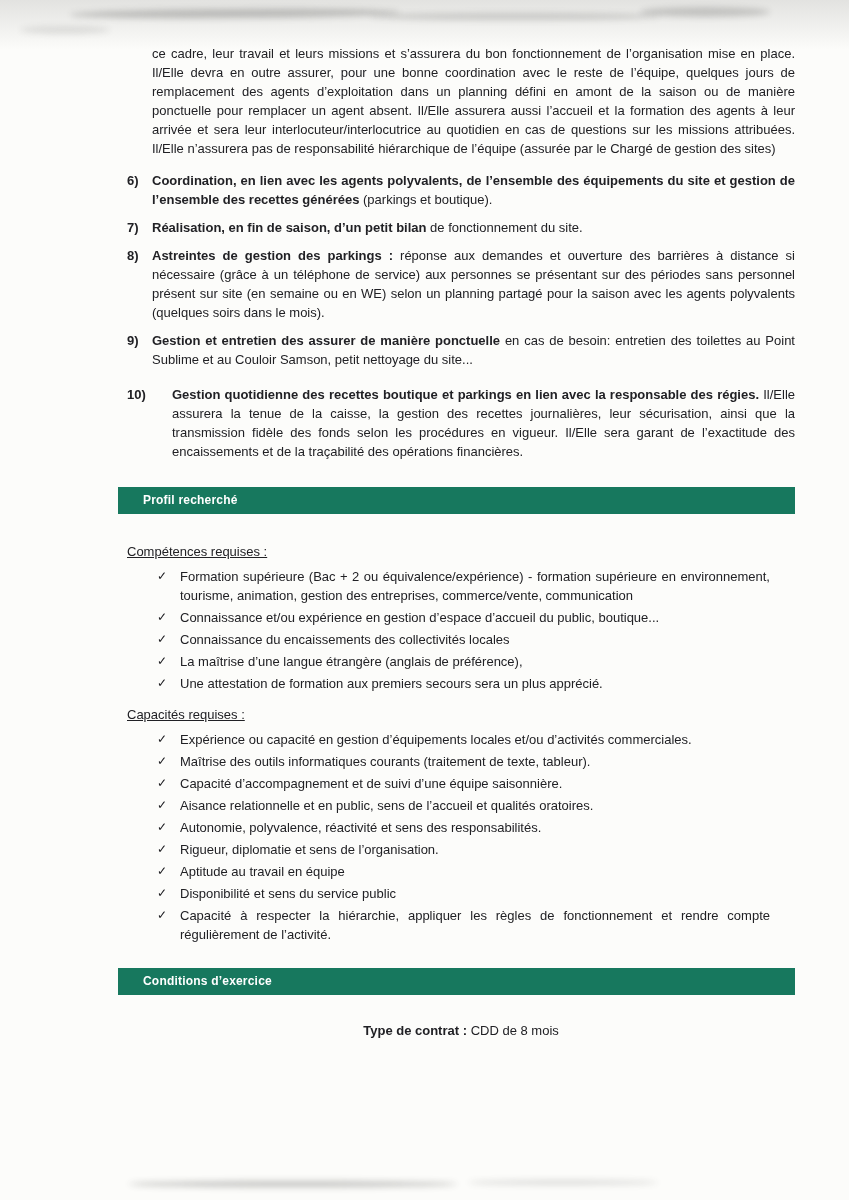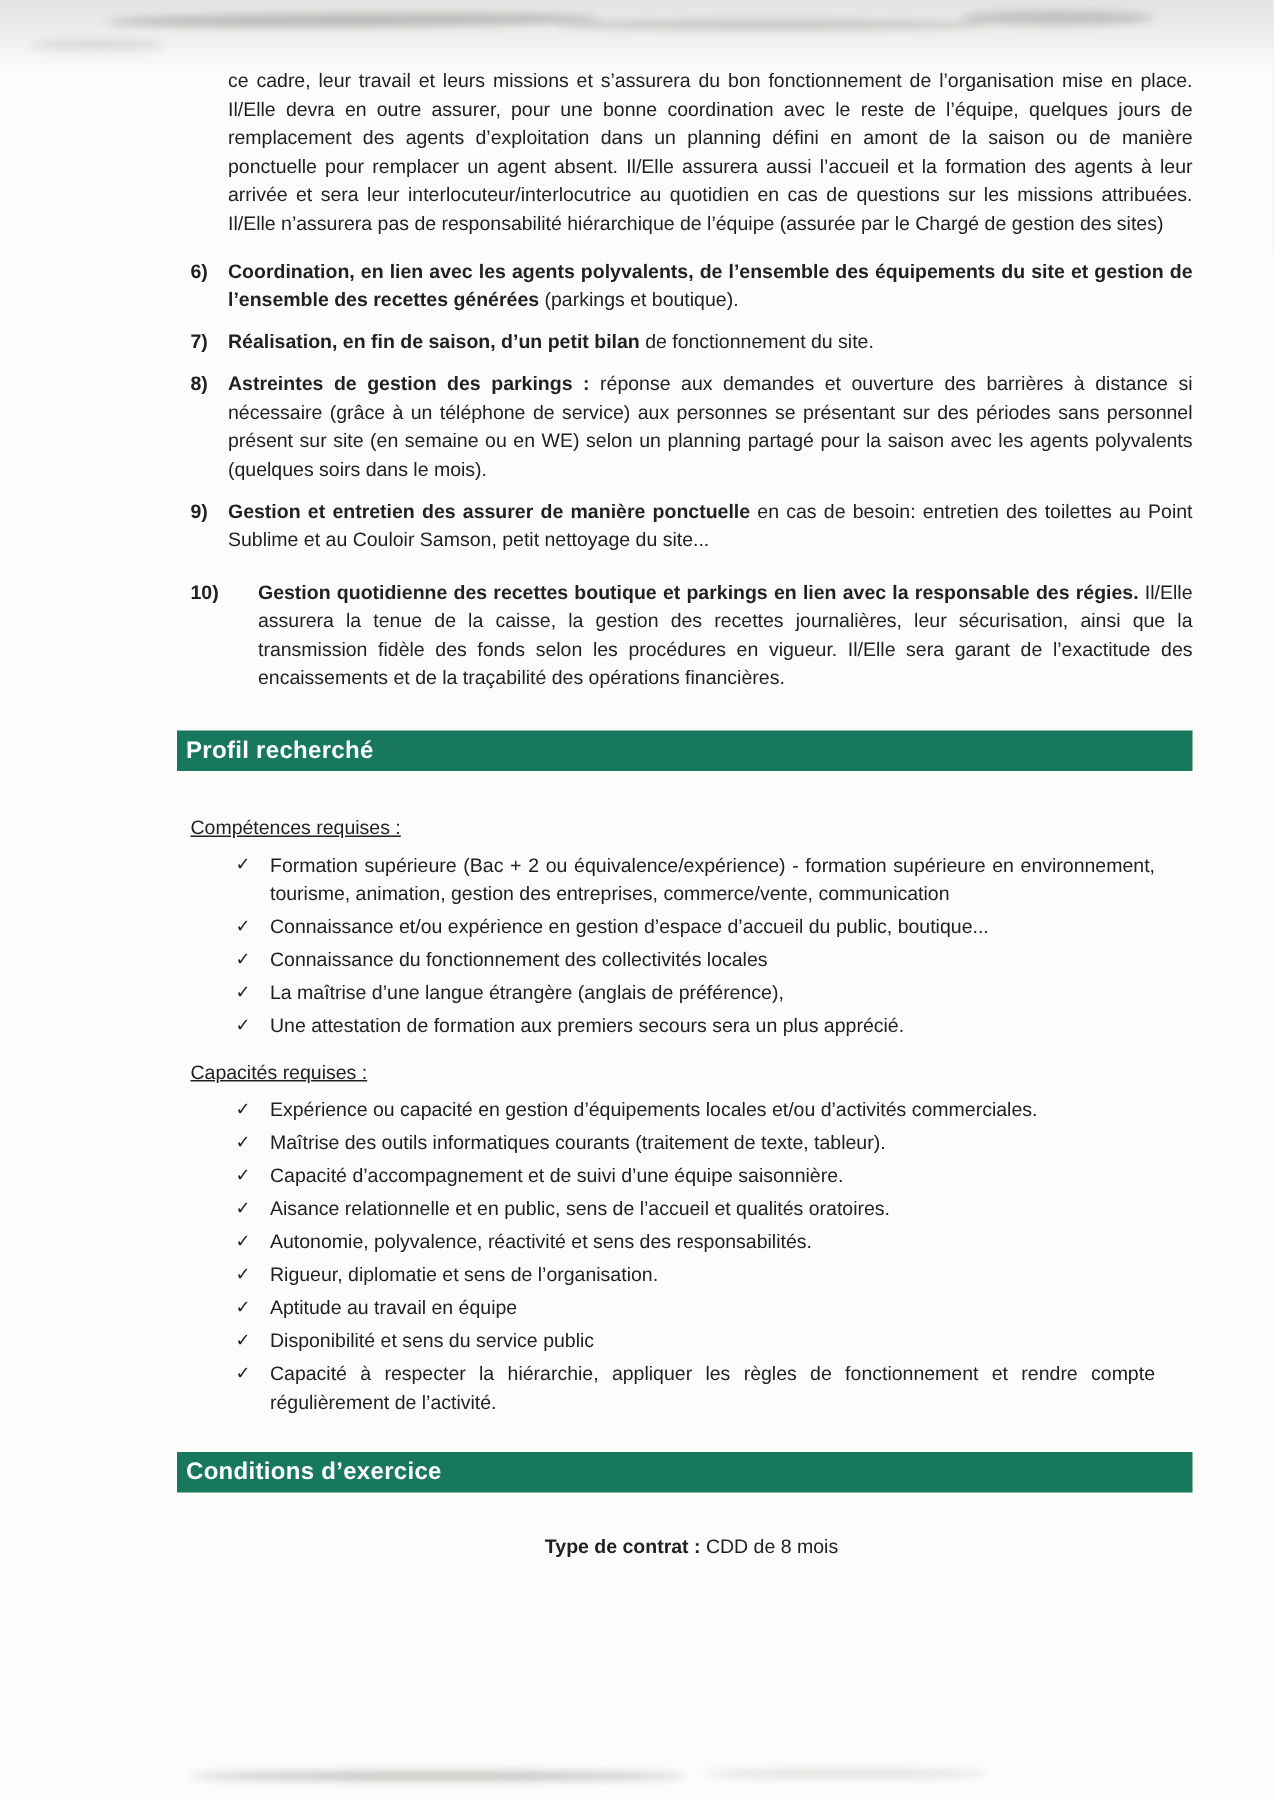--- a/index.html
+++ b/index.html
@@ -45,22 +45,22 @@
   .mission .num {
     width: 25px; flex-shrink: 0; font-weight: 700;
   }
   .mission .mtext { flex: 1; text-align: justify; }
   .mission.extra-gap { margin-top: 16px; gap: 20px; }
   strong { font-weight: 700; }
 
   .banner {
     margin-left: -9px; width: 677px; height: 27px;
     background: #17785e; color: #ffffff;
-    font-weight: 700; font-size: 16px; line-height: 27px;
-    padding-left: 6px; letter-spacing: .2px;
+    font-weight: 700; font-size: 12px; line-height: 27px;
+    padding-left: 25px; letter-spacing: .2px;
     margin-top: 26px; margin-bottom: 28px;
   }
   .banner2 { margin-top: 24px; margin-bottom: 26px; }
 
   .subhead {
     text-decoration: underline;
     margin-bottom: 6px;
   }
   ul.checks { list-style: none; margin-bottom: 12px; }
   ul.checks li {
@@ -126,21 +126,21 @@
       <li>
           <span class="check">✓</span>
           <span class="ctext">Formation supérieure (Bac + 2 ou équivalence/expérience) - formation supérieure en environnement, tourisme, animation, gestion des entreprises, commerce/vente, communication</span>
         </li>
       <li>
           <span class="check">✓</span>
           <span class="ctext">Connaissance et/ou expérience en gestion d’espace d’accueil du public, boutique...</span>
         </li>
       <li>
           <span class="check">✓</span>
-          <span class="ctext">Connaissance du fonctionnement des collectivités locales</span>
+          <span class="ctext">Connaissance du encaissements des collectivités locales</span>
         </li>
       <li>
           <span class="check">✓</span>
           <span class="ctext">La maîtrise d’une langue étrangère (anglais de préférence),</span>
         </li>
       <li>
           <span class="check">✓</span>
           <span class="ctext">Une attestation de formation aux premiers secours sera un plus apprécié.</span>
         </li>
     </ul>

